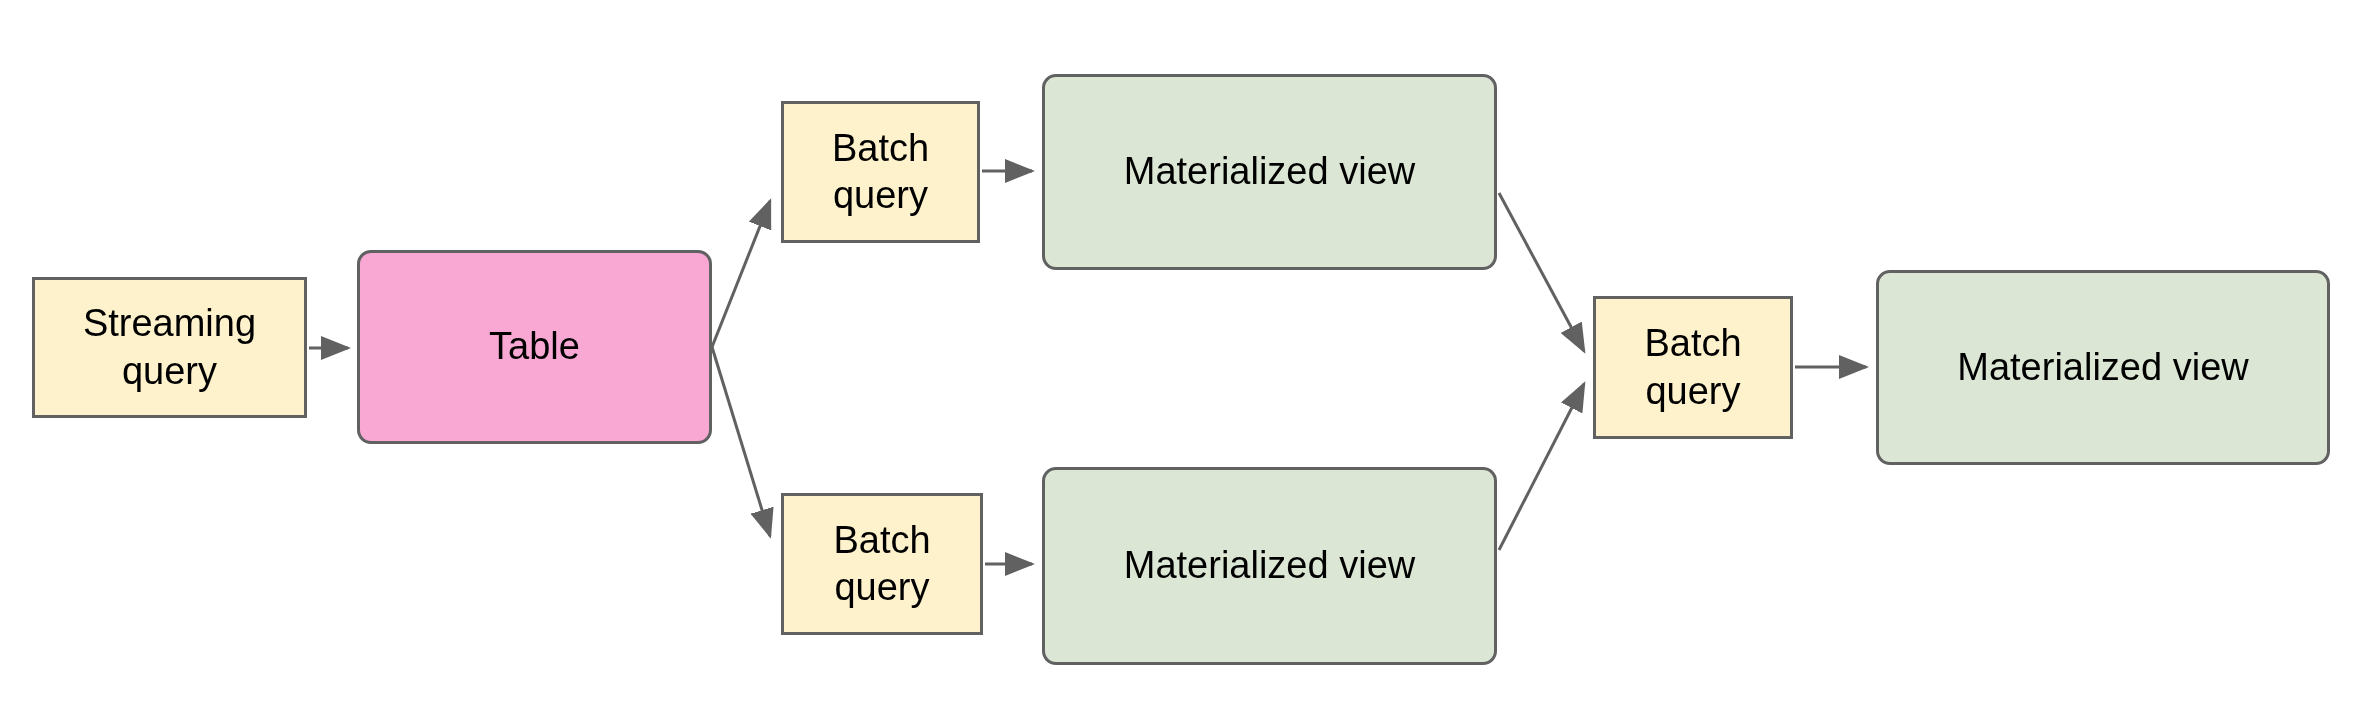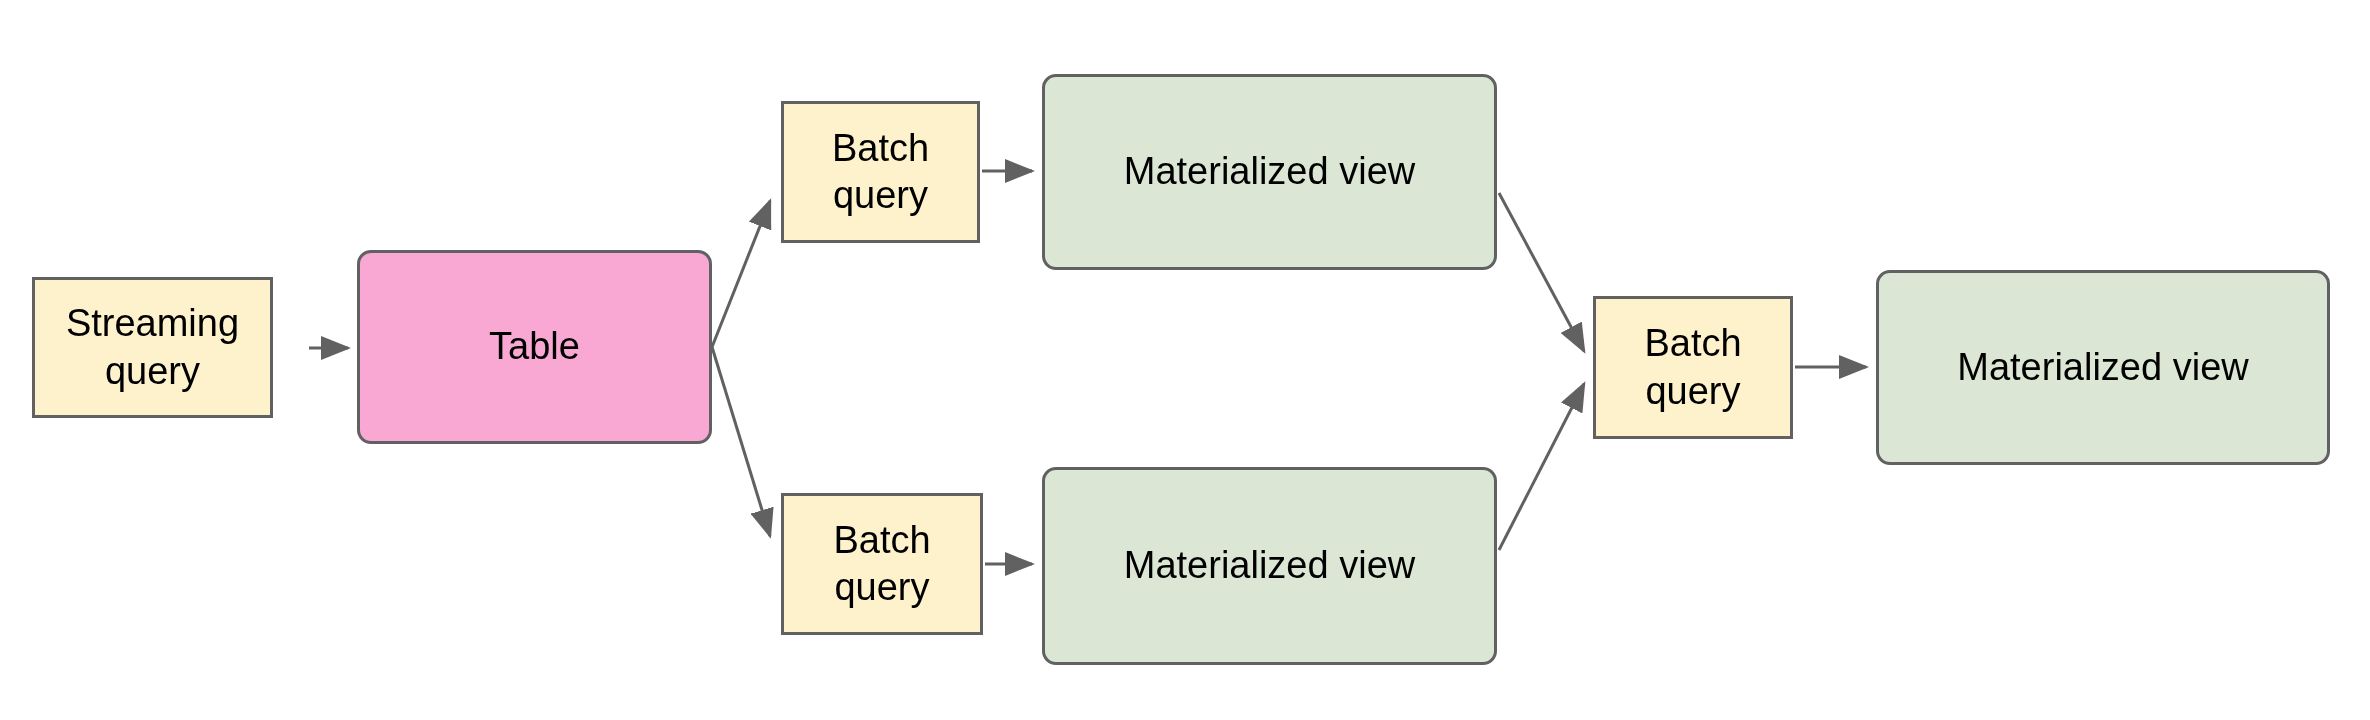--- a/index.html
+++ b/index.html
@@ -59,21 +59,21 @@
         <line x1="712" y1="347" x2="770" y2="201" stroke="#616161" stroke-width="3" marker-end="url(#arrowhead)"></line>
         <line x1="712" y1="347" x2="770" y2="536" stroke="#616161" stroke-width="3" marker-end="url(#arrowhead)"></line>
         <line x1="982" y1="171" x2="1032" y2="171" stroke="#616161" stroke-width="3" marker-end="url(#arrowhead)"></line>
         <line x1="985" y1="564" x2="1032" y2="564" stroke="#616161" stroke-width="3" marker-end="url(#arrowhead)"></line>
         <line x1="1499" y1="193" x2="1584" y2="351" stroke="#616161" stroke-width="3" marker-end="url(#arrowhead)"></line>
         <line x1="1499" y1="550" x2="1584" y2="384" stroke="#616161" stroke-width="3" marker-end="url(#arrowhead)"></line>
         <line x1="1795" y1="367" x2="1866" y2="367" stroke="#616161" stroke-width="3" marker-end="url(#arrowhead)"></line>
       </g>
   </svg>
   <div id="nodes">
-      <div class="node rect" style="left: 32px; top: 277px; width: 241px; height: 141px; background: rgb(253, 242, 204); border: 3px solid rgb(97, 97, 97); color: rgb(0, 0, 0);">
+      <div class="node rect" style="left: 32px; top: 277px; width: 275px; height: 141px; background: rgb(253, 242, 204); border: 3px solid rgb(97, 97, 97); color: rgb(0, 0, 0);">
         <span>Streaming query</span>
       </div>
       <div class="node rounded" style="left: 357px; top: 250px; width: 355px; height: 194px; background: #f9a8d4; border: 3px solid rgb(97, 97, 97); color: rgb(0, 0, 0);">
         <span>Table</span>
       </div>
       <div class="node rect" style="left: 781px; top: 101px; width: 199px; height: 142px; background: rgb(253, 242, 204); border: 3px solid rgb(97, 97, 97); color: rgb(0, 0, 0);">
         <span>Batch query</span>
       </div>
       <div class="node rounded" style="left: 1042px; top: 74px; width: 455px; height: 196px; background: rgb(219, 231, 212); border: 3px solid rgb(97, 97, 97); color: rgb(0, 0, 0);">
         <span>Materialized view</span>

